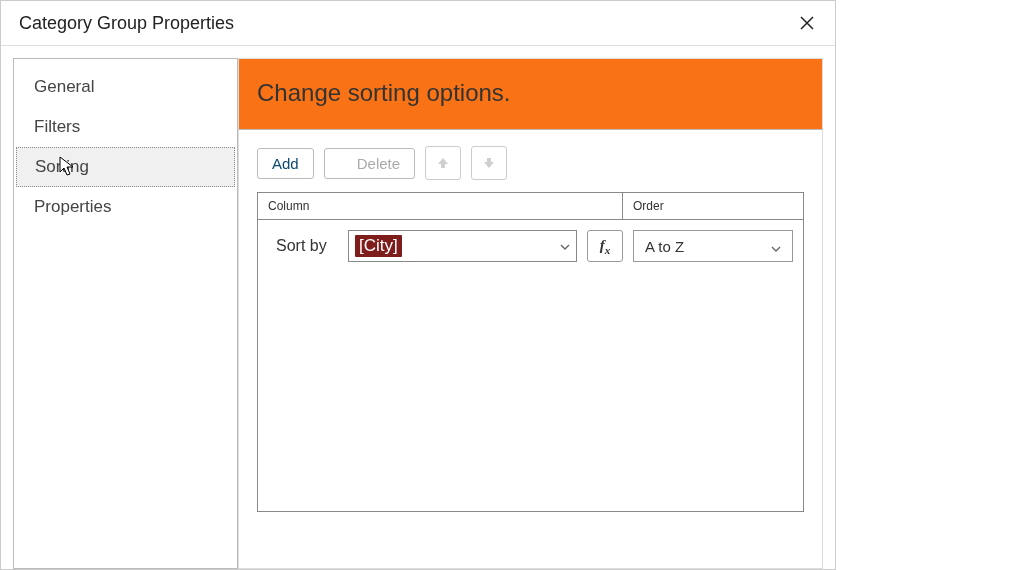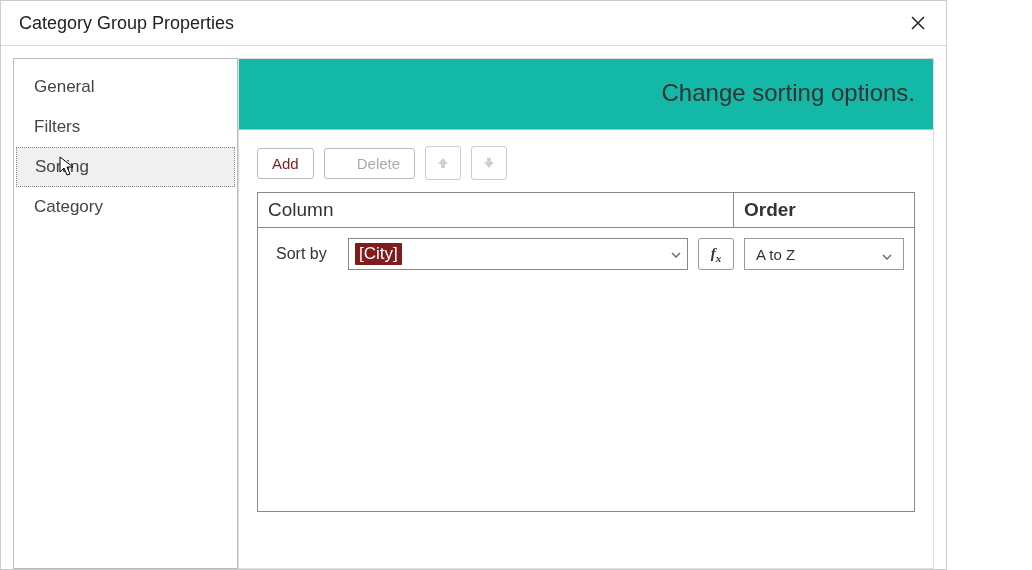--- a/index.html
+++ b/index.html
@@ -6,21 +6,21 @@
     body {
       font-family: "Segoe UI", Tahoma, sans-serif;
       font-size: 15px;
       color: #333;
       background: #fff;
       width: 1032px;
       height: 570px;
       overflow: hidden;
     }
     .dialog {
-      width: 947px;
+      width: 836px;
       height: 570px;
       border: 1px solid #ccc;
       display: flex;
       flex-direction: column;
     }
     .titlebar {
       display: flex;
       justify-content: space-between;
       align-items: center;
       padding: 8px 14px 8px 18px;
@@ -73,25 +73,24 @@
       width: 18px;
       height: 22px;
       pointer-events: none;
     }
     .main {
       flex: 1;
       display: flex;
       flex-direction: column;
     }
     .header-band {
-      background: #14b8a6;
+      background: #f97316;
       padding: 20px 18px 22px 18px;
       border: 1px solid #ddd;
       border-bottom: none;
-      text-align: right;
     }
     .header-band h2 {
       font-size: 24px;
       font-weight: 400;
       color: #333;
     }
     .panel {
       flex: 1;
       border: 1px solid #ddd;
       border-top: 1px solid #bbb;
@@ -104,21 +103,21 @@
       align-items: center;
       margin-bottom: 12px;
     }
     .btn {
       padding: 6px 14px;
       border: 1px solid #bbb;
       background: #fff;
       border-radius: 3px;
       font-size: 15px;
       cursor: pointer;
-      color: #7f1d1d;
+      color: #0c4a6e;
     }
     .btn.disabled {
       color: #aaa;
       cursor: default;
       padding-left: 32px;
     }
     .icon-btn {
       width: 36px;
       height: 34px;
       border: 1px solid #ccc;
@@ -133,25 +132,25 @@
     .grid {
       border: 1px solid #888;
       height: 320px;
     }
     .grid-header {
       display: flex;
       border-bottom: 1px solid #888;
     }
     .grid-header .col {
       padding: 6px 10px;
-      font-size: 19px;
+      font-size: 12px;
       color: #333;
     }
     .col-column { flex: 1; border-right: 1px solid #888; }
-    .col-order { width: 180px; font-weight: bold; }
+    .col-order { width: 180px; }
     .grid-row {
       display: flex;
       align-items: center;
       padding: 10px 10px;
       gap: 10px;
     }
     .sort-label {
       font-size: 16px;
       color: #333;
       width: 70px;
@@ -226,21 +225,21 @@
       <div class="sidebar-item">
         <span>Filters</span>
       </div>
       <div class="sidebar-item selected">
         <span>Sorting</span>
         <svg class="cursor" viewBox="0 0 18 22">
           <path d="M1 1 L1 16 L5 12 L8 19 L11 18 L8 11 L14 11 Z" fill="#fff" stroke="#000" stroke-width="1"></path>
         </svg>
       </div>
       <div class="sidebar-item">
-        <span>Category</span>
+        <span>Properties</span>
       </div>
     </div>
     <div class="main">
       <div class="header-band">
         <h2>Change sorting options.</h2>
       </div>
       <div class="panel">
         <div class="toolbar">
           <button class="btn">Add</button>
           <button class="btn disabled">Delete</button>

